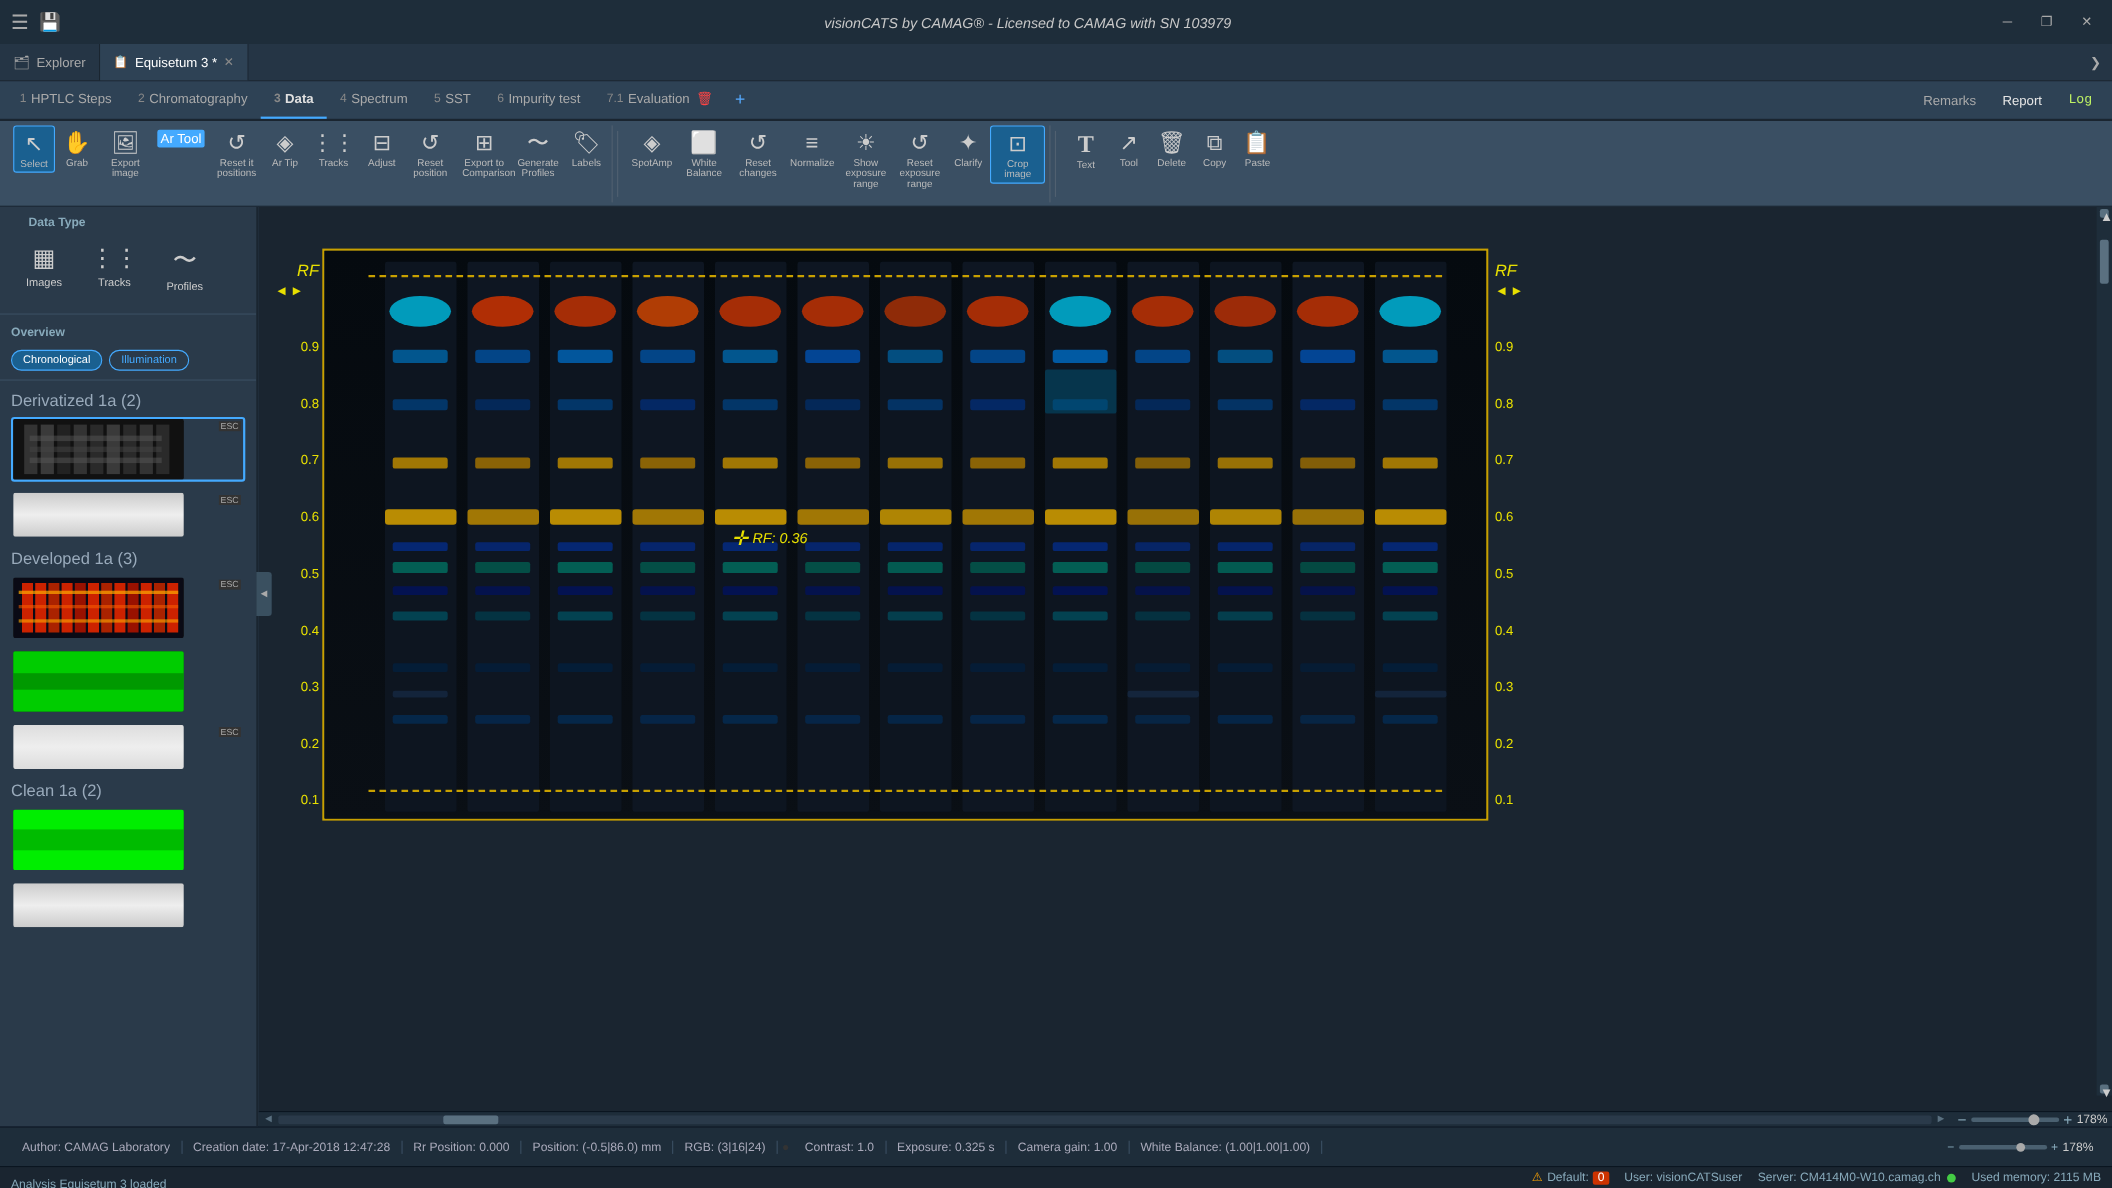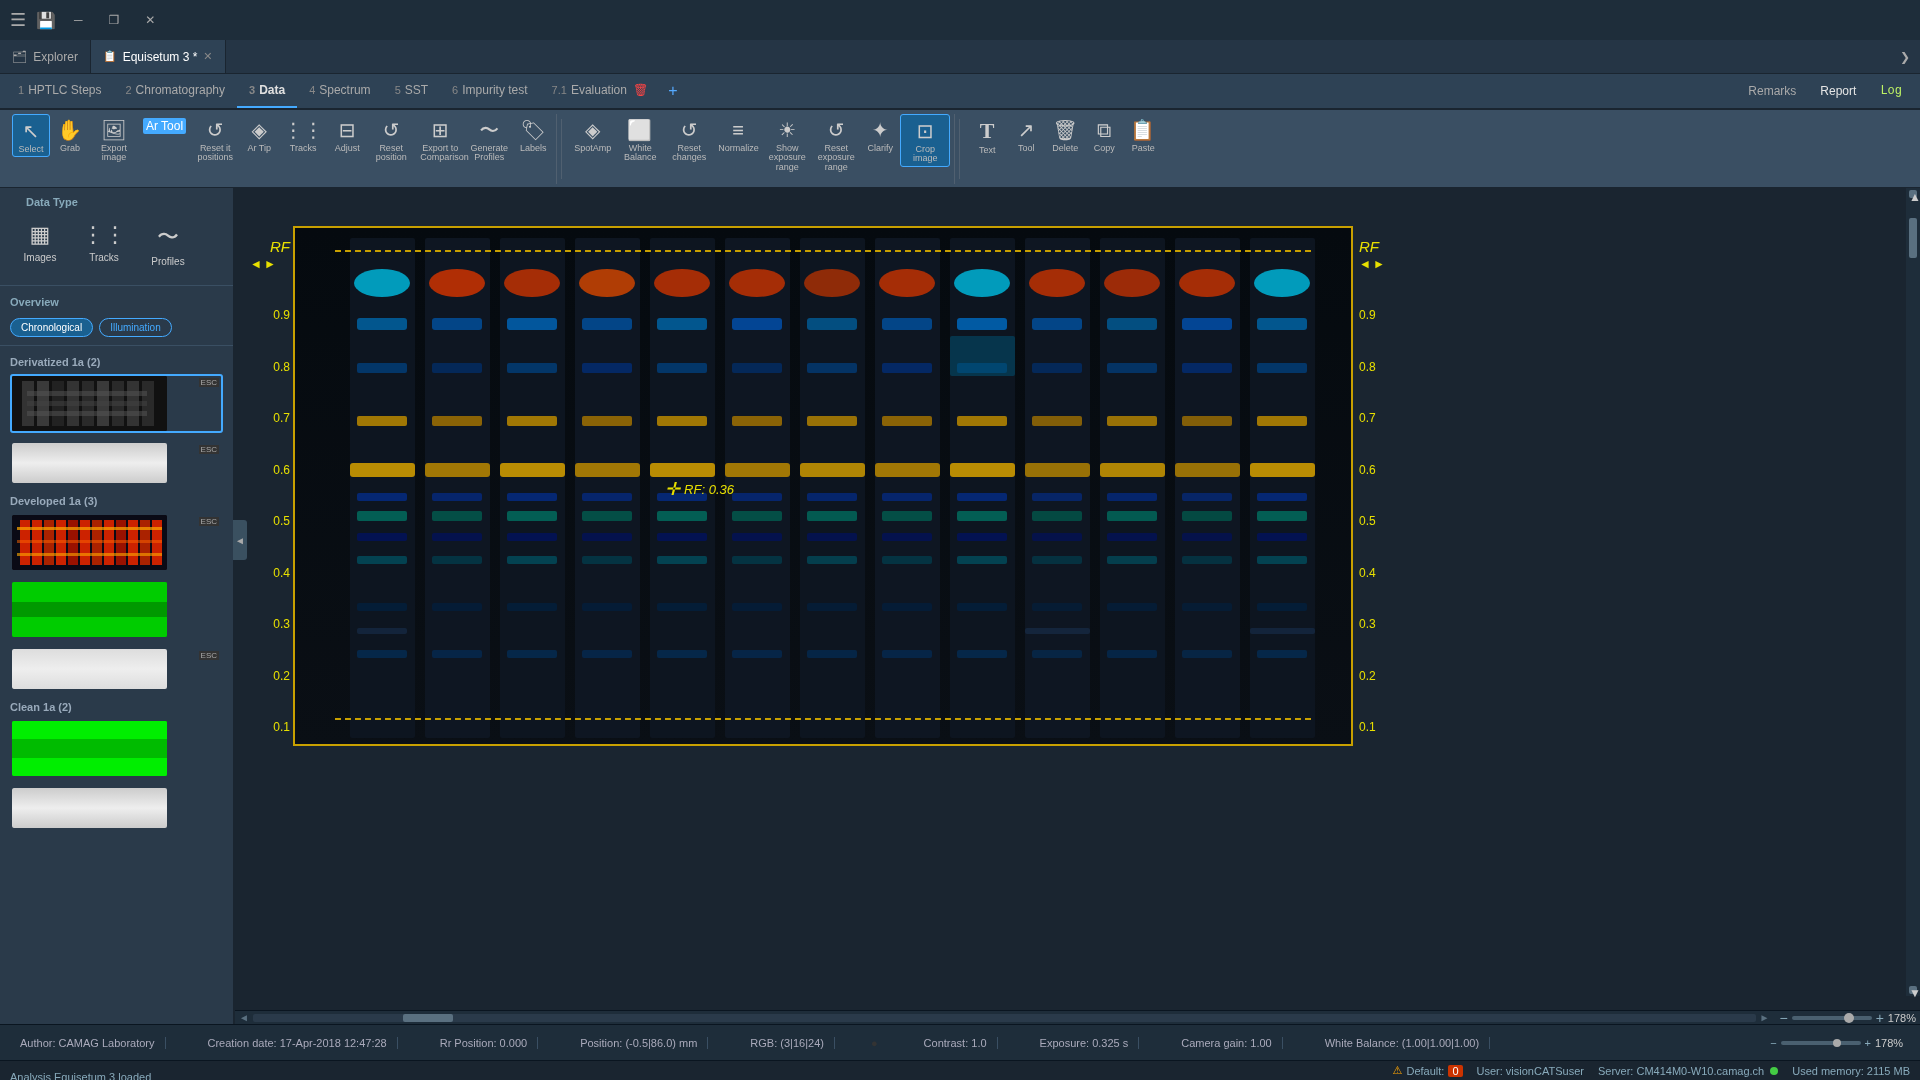--- a/index.html
+++ b/index.html
@@ -157,23 +157,22 @@
       border: 1px solid #4af;
       border-radius: 12px;
       background: transparent;
       color: #4af;
       cursor: pointer;
       font-size: 10px;
     }
     .filter-btn.active { background: #1a6090; color: #fff; }
     .sidebar-group-label {
       padding: 6px 10px 2px;
-      font-size: 11px;
+      font-size: 15px;
       color: #9ab;
-      font-weight: bold;
     }
     .sidebar-thumbnail {
       margin: 4px 10px;
       border: 2px solid transparent;
       border-radius: 3px;
       cursor: pointer;
       position: relative;
       overflow: hidden;
     }
     .sidebar-thumbnail.selected { border-color: #4af; }
@@ -274,20 +273,21 @@
     }
 
     .nav-delete-btn { color: #f44; font-size: 12px; cursor: pointer; margin-left: 2px; }
   </style>
 </head>
 <body>
 
 <div id="titlebar">
   <span style="color:#aaa;font-size:18px;cursor:pointer;">☰</span>
   <span style="color:#aaa;font-size:16px;cursor:pointer;">💾</span>
+  <span class="title" style="flex:1;text-align:center;color:#c8c8c8;font-size:13px;font-style:italic;">visionCATS by CAMAG® -  Licensed to CAMAG with SN 103979</span>
   <span style="color:#aaa;cursor:pointer;padding:2px 8px;">─</span>
   <span style="color:#aaa;cursor:pointer;padding:2px 8px;">❐</span>
   <span style="color:#aaa;cursor:pointer;padding:2px 8px;">✕</span>
 </div>
 
 <div id="tabbar">
   <div class="tab-item">
     <span>🗂</span>
     <span>Explorer</span>
   </div>
@@ -842,21 +842,21 @@
       <div style="width:80px;height:4px;background:#4a6070;border-radius:2px;position:relative;margin:0 4px;">
         <div style="position:absolute;width:10px;height:10px;background:#aaa;border-radius:50%;top:-3px;left:65%;"></div>
       </div>
       <span style="color:#8ab;font-size:14px;cursor:pointer;">+</span>
       <span style="color:#ccc;font-size:11px;margin-left:4px;">178%</span>
     </div>
 
   </div>
 </div>
 
-<div id="statusbar" style="background:#1e2d3a;height:36px;display:flex;align-items:center;flex-wrap:wrap;padding:0 10px;font-size:11px;color:#aab;border-top:1px solid #0a1520;gap:32px;">
+<div id="statusbar" style="background:#1e2d3a;height:36px;display:flex;align-items:center;flex-wrap:wrap;padding:0 10px;font-size:11px;color:#aab;border-top:1px solid #0a1520;">
   <span class="status-item">Author: CAMAG Laboratory</span>
   <span class="status-item">Creation date: 17-Apr-2018 12:47:28</span>
   <span class="status-item">Rr Position: 0.000</span>
   <span class="status-item">Position: (-0.5|86.0) mm</span>
   <span class="status-item">RGB: (3|16|24)</span>
   <span style="margin:0 4px;color:#333;">●</span>
   <span class="status-item">Contrast: 1.0</span>
   <span class="status-item">Exposure: 0.325 s</span>
   <span class="status-item">Camera gain: 1.00</span>
   <span class="status-item">White Balance: (1.00|1.00|1.00)</span>

